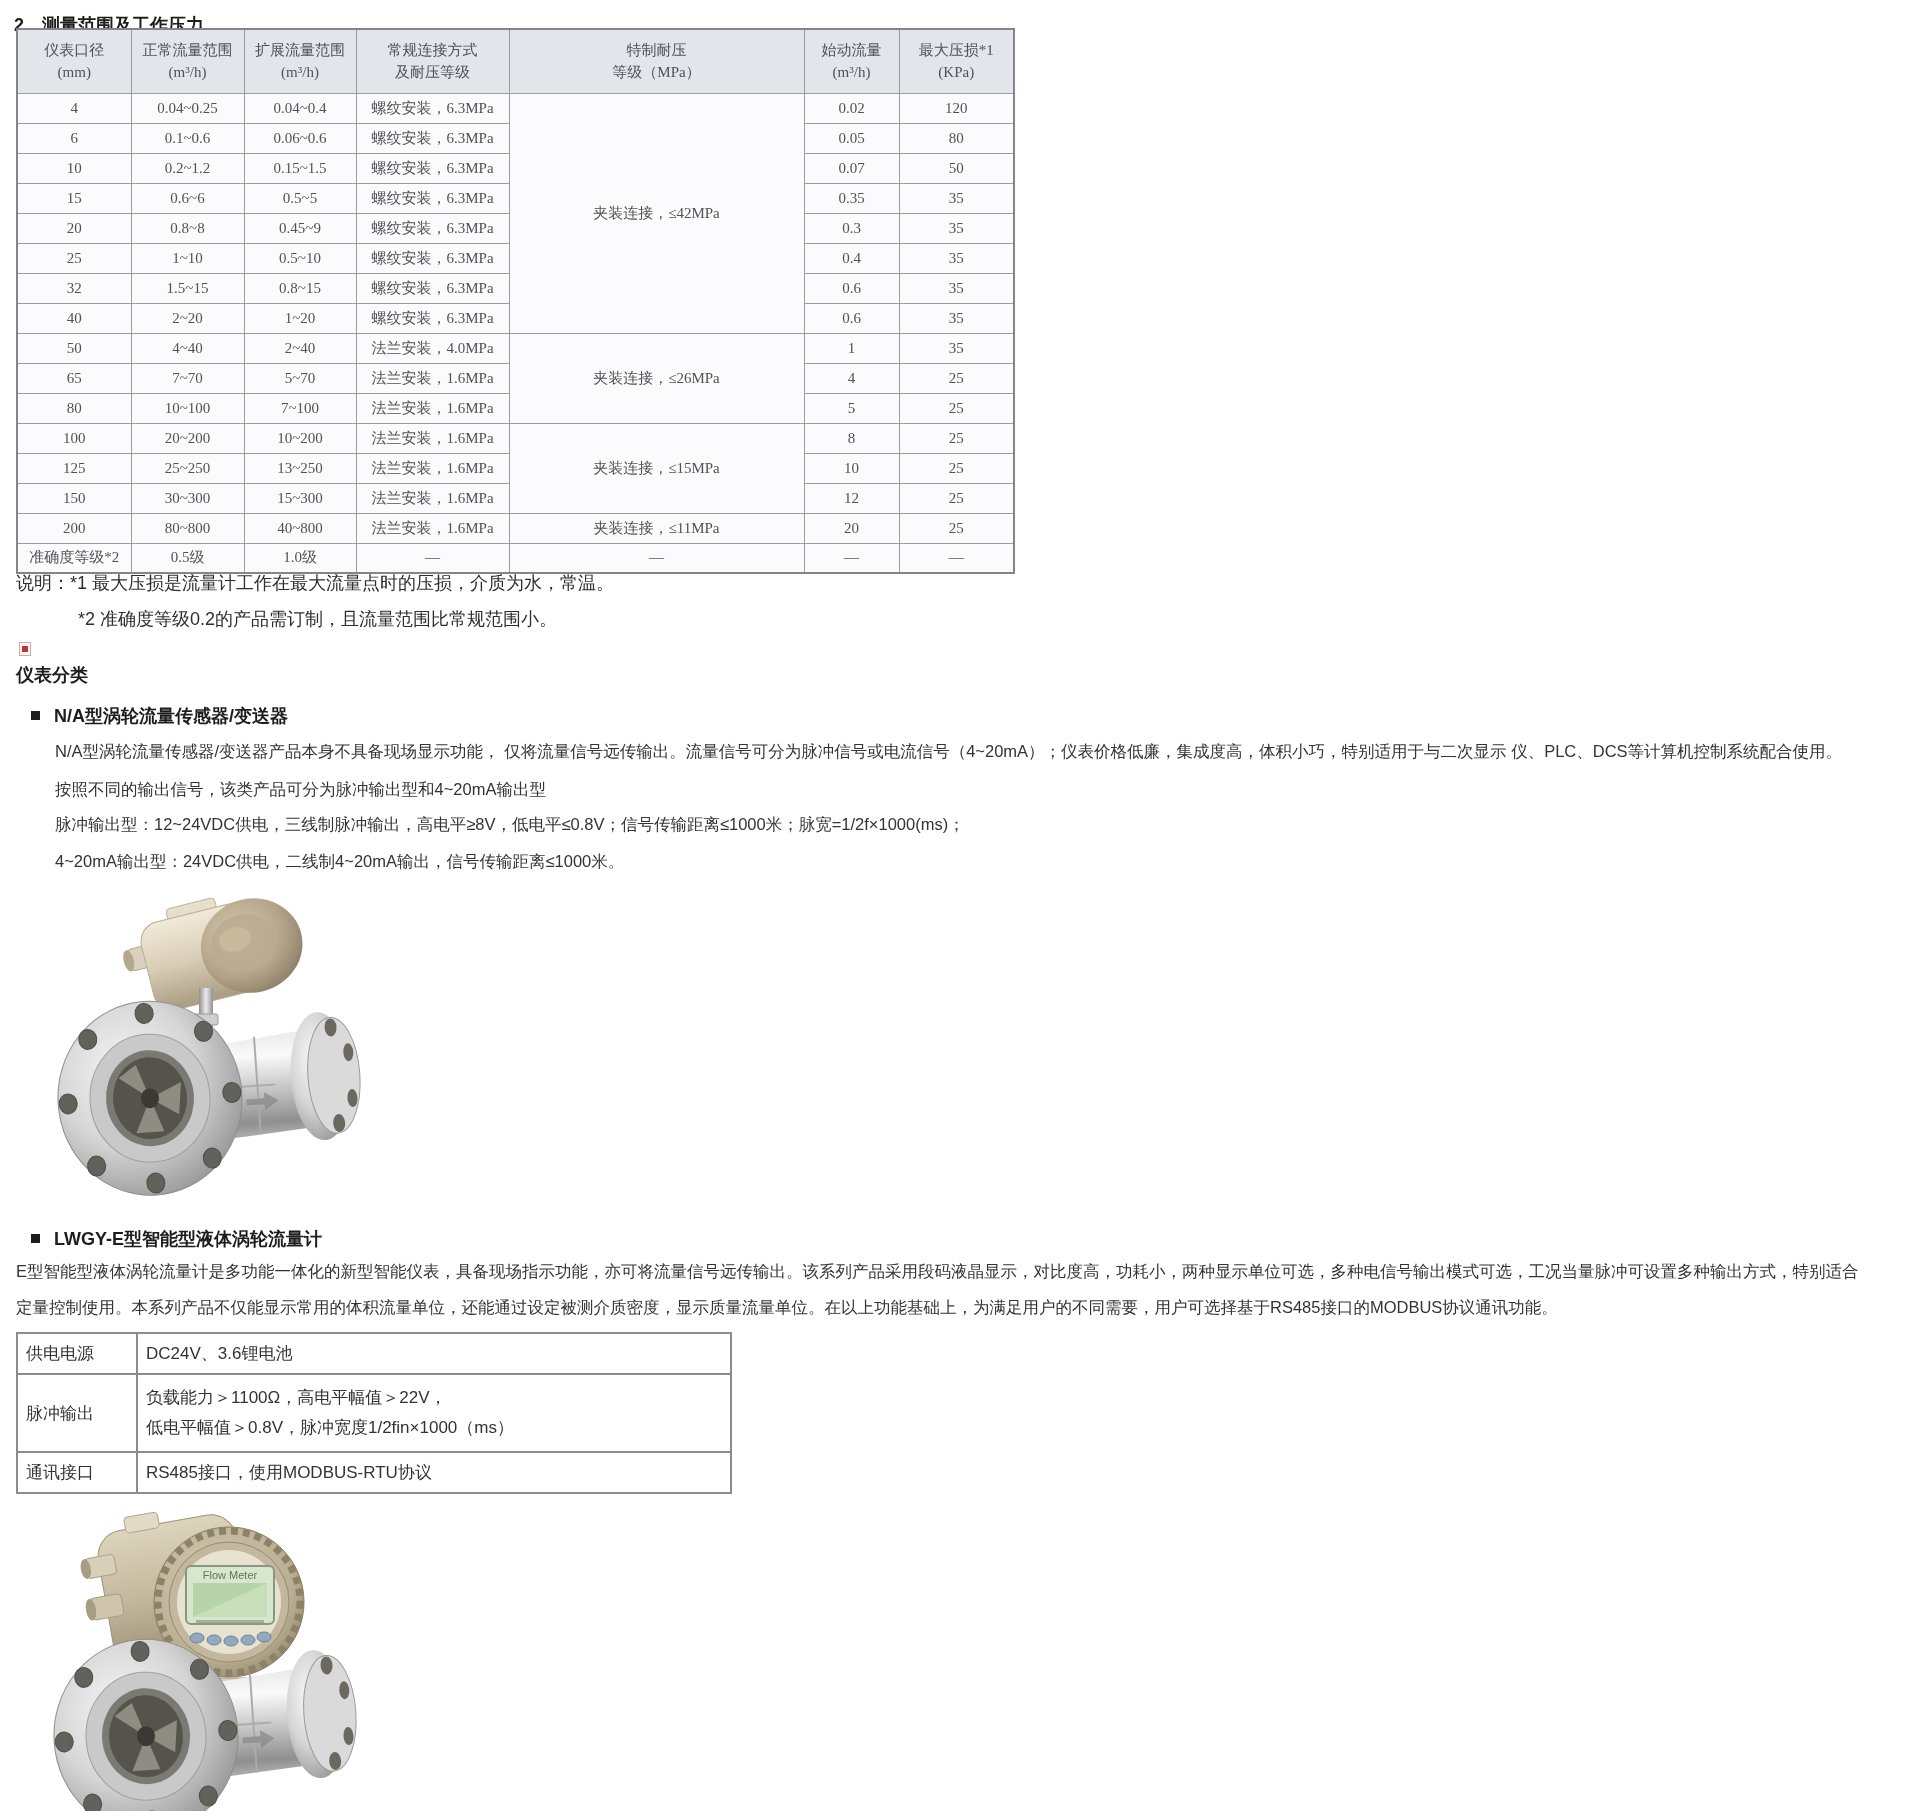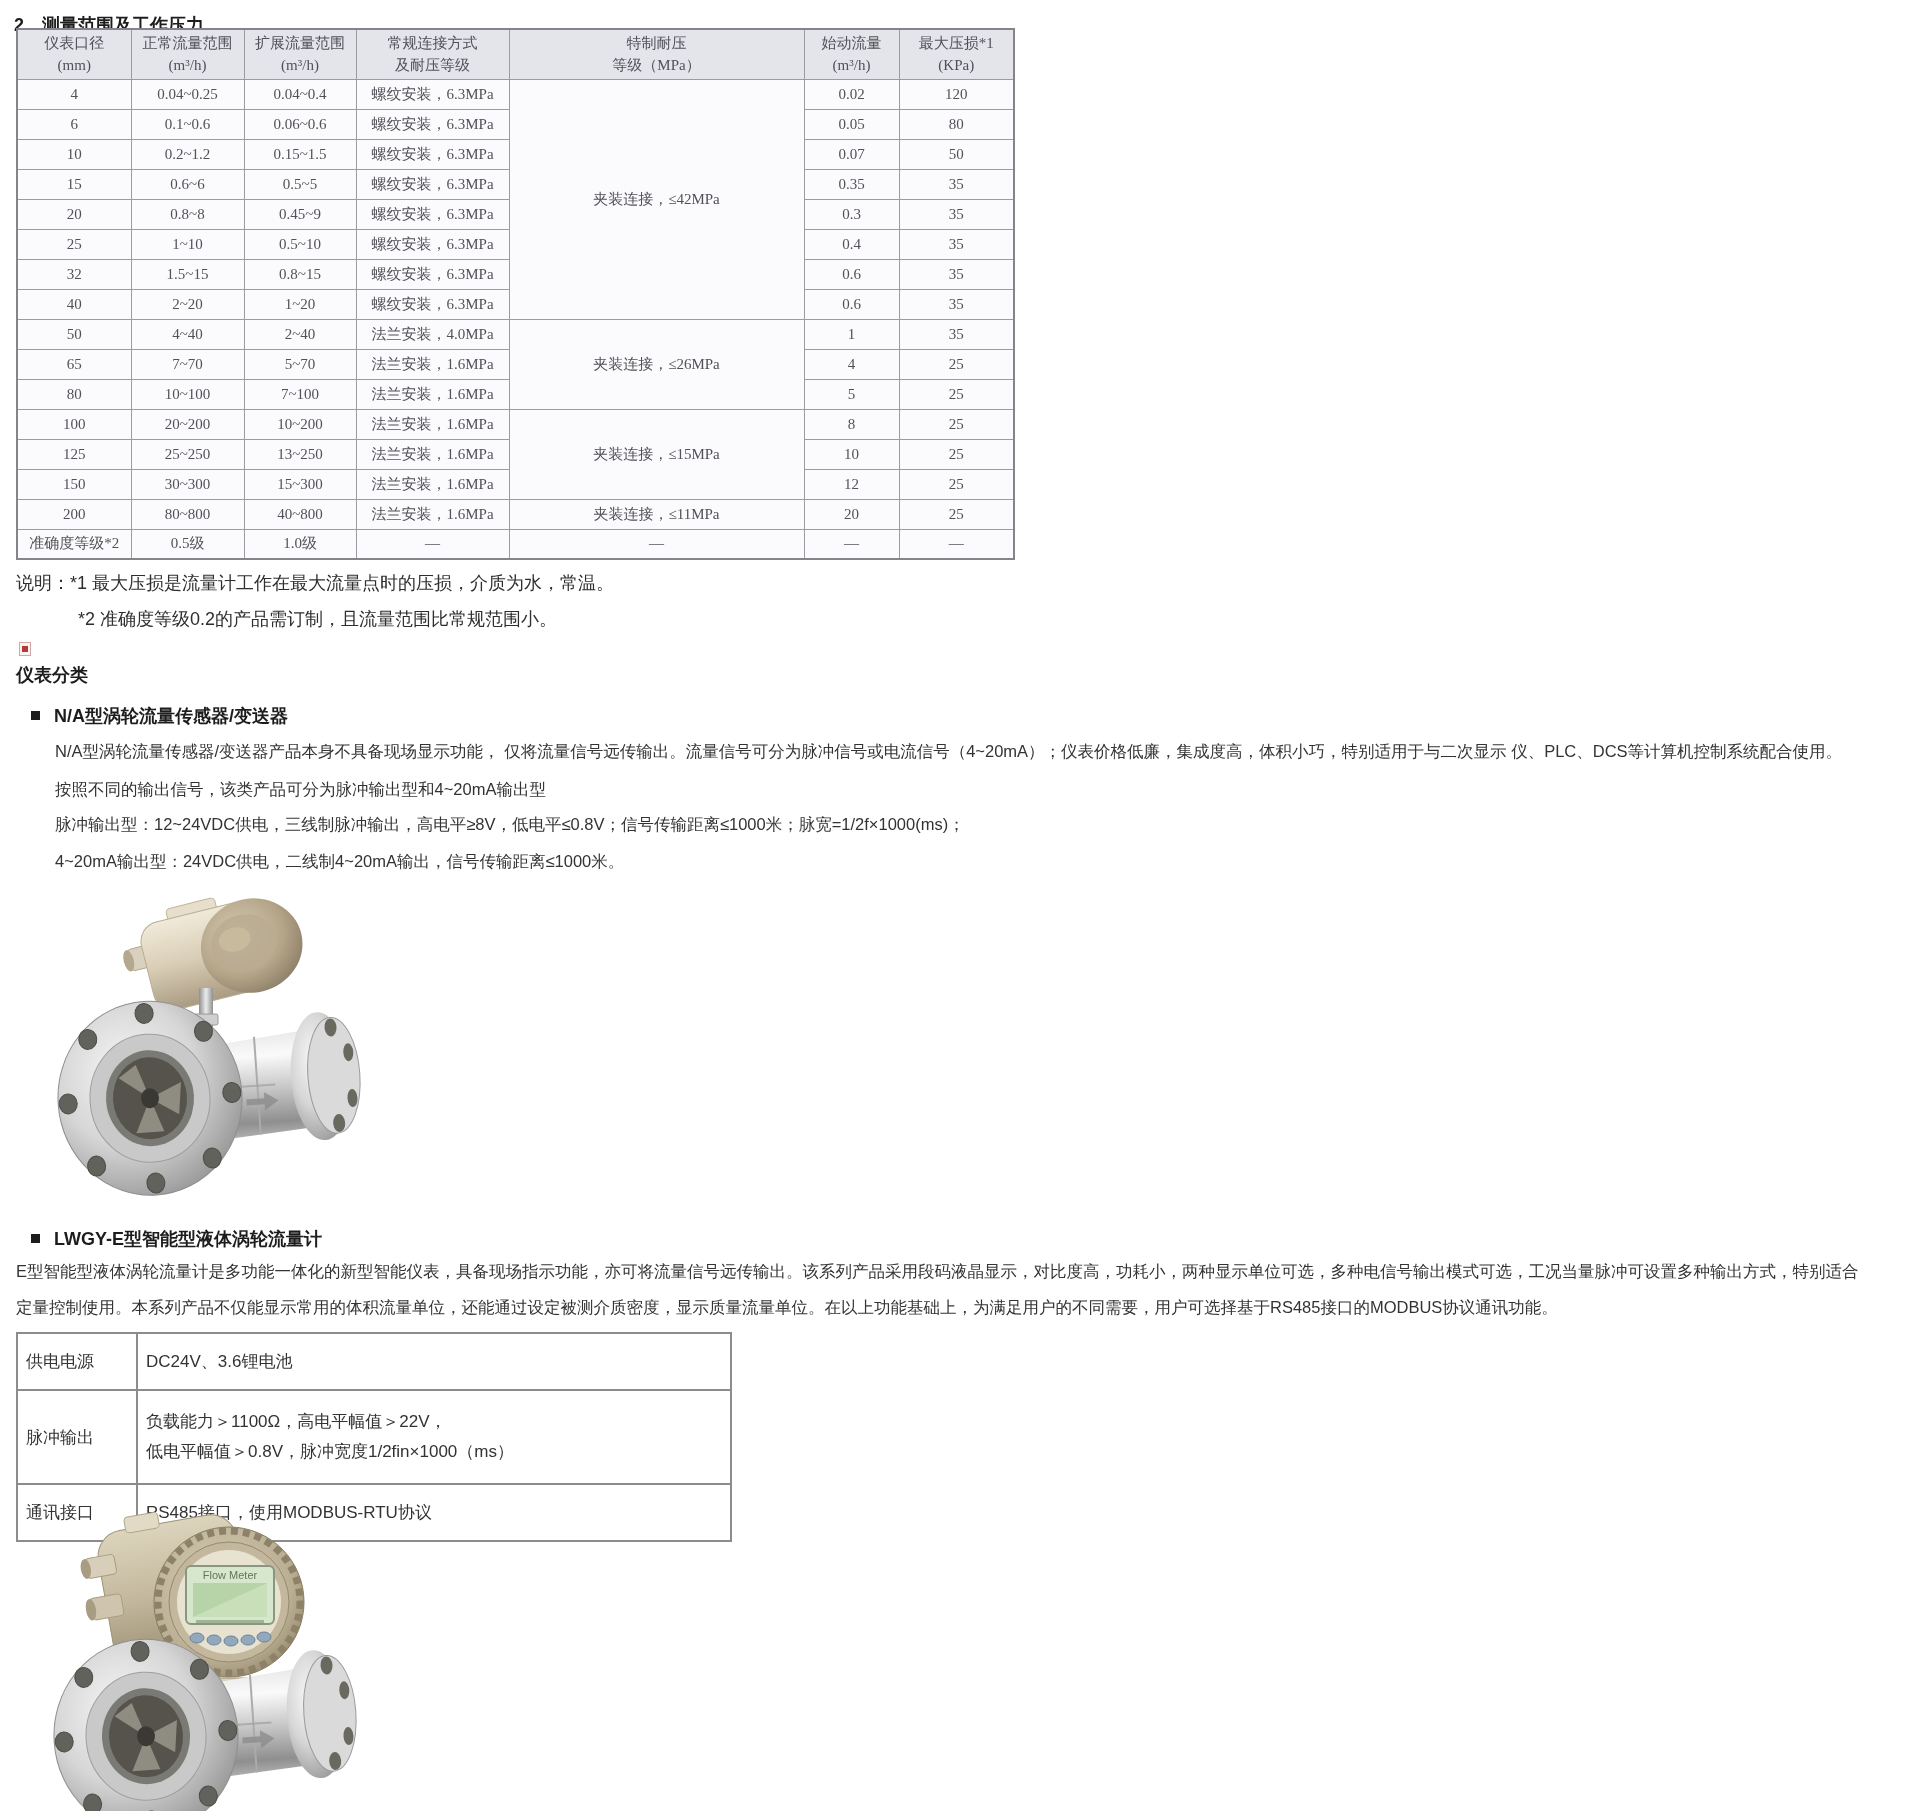--- a/index.html
+++ b/index.html
@@ -15,21 +15,21 @@
 
   
   .main-table {
     left:16px; top:28px; width:997px;
     border-collapse:collapse; table-layout:fixed;
     font-family:"Liberation Serif", serif;
     font-size:15px; color:#515159; text-align:center;
     border:2px solid #84848a; background:#fbfbfd;
   }
   .main-table th, .main-table td { border:1px solid #9b9ba1; vertical-align:middle; padding:0 3px; }
-  .main-table thead th { background:#e4e4eb; font-weight:normal; height:50px; line-height:22px; }
+  .main-table thead th { background:#e4e4eb; font-weight:normal; height:64px; line-height:22px; }
   .main-table tbody td { height:30px; }
 
   
   .note { font-size:18px; color:#2e2e2e; white-space:nowrap; }
   .note1 { left:16px; top:571px; }
   .note2 { left:78px; top:607px; }
 
   
   .red-mark {
     left:19px; top:642px; width:12px; height:14px;
@@ -55,21 +55,21 @@
   .p-lw1 { left:16px; top:1261px; }
   .p-lw2 { left:16px; top:1297px; }
 
   
   .spec-table {
     left:16px; top:1332px; width:716px;
     border-collapse:collapse; table-layout:fixed;
     font-size:17px; color:#333;
     border:2px solid #7c7c7c; background:#fff;
   }
-  .spec-table td { border:2px solid #8c8c8c; padding:16px 8px; vertical-align:middle; }
+  .spec-table td { border:2px solid #8c8c8c; padding:8px 8px; vertical-align:middle; }
   .spec-table td.lbl { width:120px; }
   .spec-table .v2line div { line-height:30px; }
 
   
   .photo1 { left:50px; top:876px; }
   .photo2 { left:46px; top:1486px; }
 </style>
 </head>
 <body>
 

